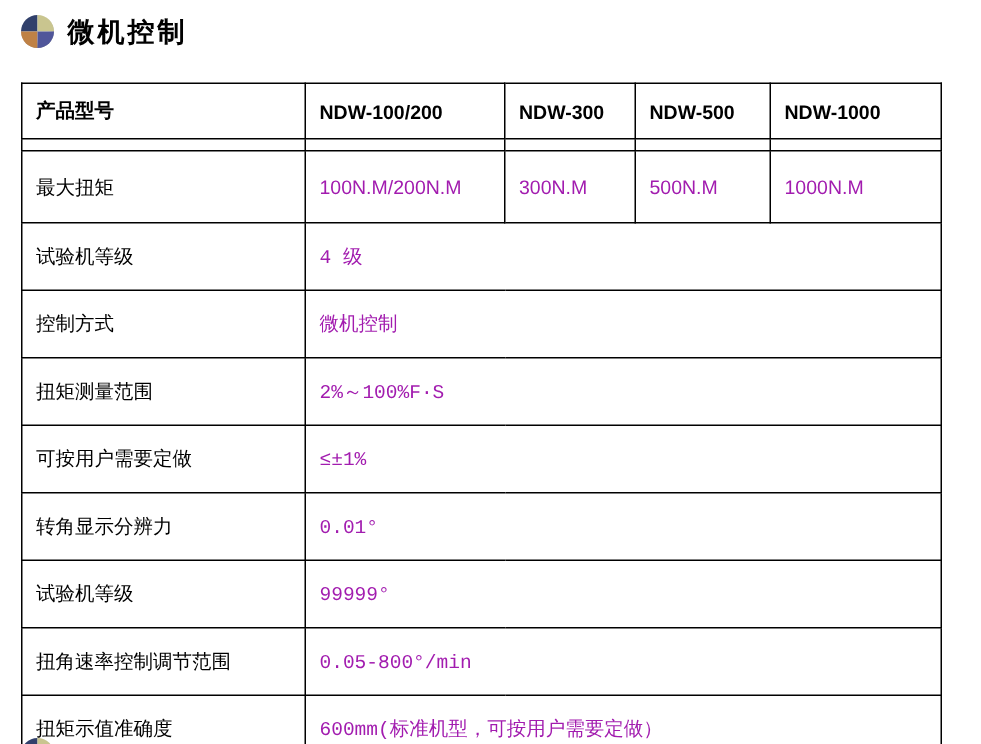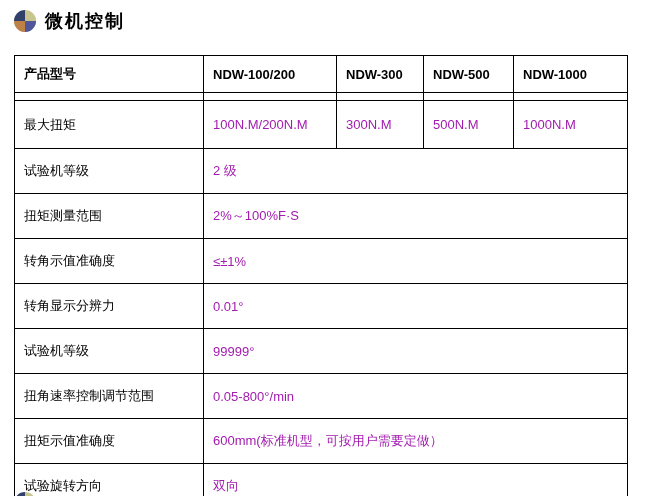--- a/index.html
+++ b/index.html
@@ -65,21 +65,21 @@
     vertical-align: middle;
     white-space: nowrap;
     overflow: hidden;
     font-weight: normal;
   }
   tr.header-row { height: 37px; }
   tr.header-row th { font-weight: bold; font-size: 13px; }
   tr.spacer-row { height: 8px; }
   tr.spacer-row td { padding: 0; }
   tr.torque-row { height: 48px; }
-  tr.spec-row { height: 45px; }
+  tr.spec-row { height: 45px; font-family: Liberation Mono, monospace; }
   td.value-cell { color: #a21caf; }
   
   .bottom-icon {
     position: absolute;
     left: 14px;
     top: 492px;
   }
 </style>
 </head>
 <body>
@@ -121,28 +121,32 @@
     </tr>
     <tr class="torque-row">
       <td>最大扭矩</td>
       <td class="value-cell">100N.M/200N.M</td>
       <td class="value-cell">300N.M</td>
       <td class="value-cell">500N.M</td>
       <td class="value-cell">1000N.M</td>
     </tr>
     <tr class="spec-row">
       <td>试验机等级</td>
-      <td class="value-cell" colspan="4">2 级</td>
+      <td class="value-cell" colspan="4">4 级</td>
+    </tr>
+    <tr class="spec-row">
+      <td>控制方式</td>
+      <td class="value-cell" colspan="4">微机控制</td>
     </tr>
     <tr class="spec-row">
       <td>扭矩测量范围</td>
       <td class="value-cell" colspan="4">2%～100%F·S</td>
     </tr>
     <tr class="spec-row">
-      <td>转角示值准确度</td>
+      <td>可按用户需要定做</td>
       <td class="value-cell" colspan="4">≤±1%</td>
     </tr>
     <tr class="spec-row">
       <td>转角显示分辨力</td>
       <td class="value-cell" colspan="4">0.01°</td>
     </tr>
     <tr class="spec-row">
       <td>试验机等级</td>
       <td class="value-cell" colspan="4">99999°</td>
     </tr>

